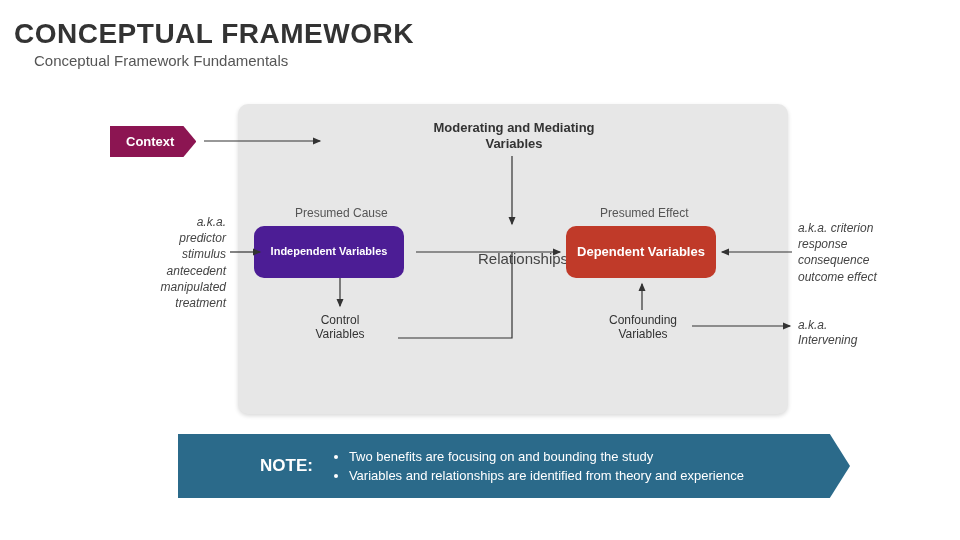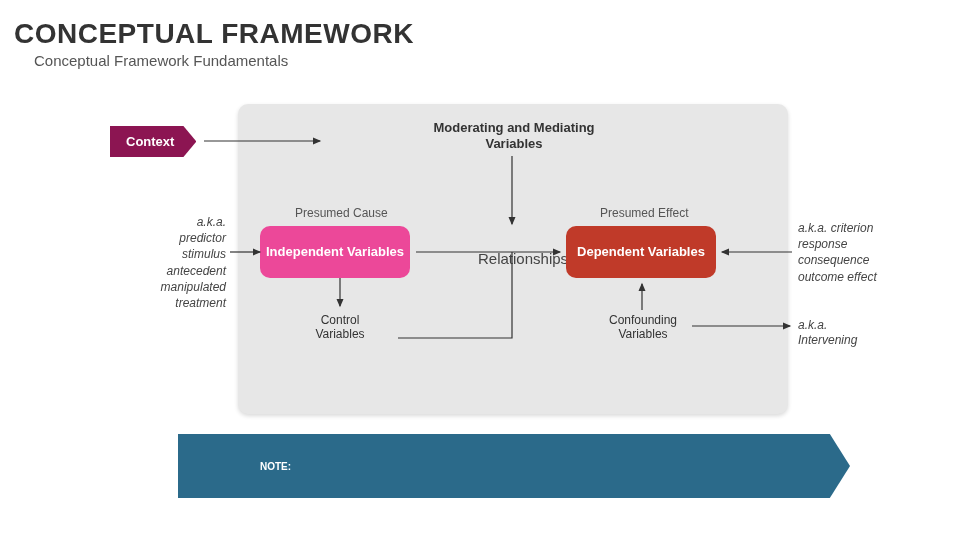--- a/index.html
+++ b/index.html
@@ -70,29 +70,29 @@
   }
   .relationships {
     position: absolute;
     top: 250px;
     left: 478px;
     font-size: 15px;
     color: #444;
   }
   .indep-box {
     position: absolute;
-    left: 260px;
+    left: 254px;
     top: 226px;
     width: 150px;
     height: 52px;
-    background: #ec4899;
+    background: #4c1d95;
     border-radius: 10px;
     color: #fff;
     font-weight: 700;
-    font-size: 13px;
+    font-size: 11px;
     display: flex;
     align-items: center;
     justify-content: center;
     text-align: center;
     line-height: 1.2;
   }
   .dep-box {
     position: absolute;
     left: 566px;
     top: 226px;
@@ -165,21 +165,21 @@
     width: 672px;
     height: 64px;
     background: #2b6a8a;
     color: #fff;
     display: flex;
     align-items: center;
     clip-path: polygon(0 0, 97% 0, 100% 50%, 97% 100%, 0 100%);
   }
   .note-label {
     font-weight: 700;
-    font-size: 10px;
+    font-size: 17px;
     margin: 0 18px 0 54px;
     white-space: nowrap;
     padding-left: 28px;
   }
   .note-list {
     font-size: 13px;
     list-style: disc;
     padding-left: 18px;
     line-height: 1.5;
   }
@@ -230,20 +230,24 @@
   <div>outcome effect</div>
 </div>
 
 <div class="aka-intervening">
   <div>a.k.a.</div>
   <div>Intervening</div>
 </div>
 
 <div class="note-bar">
   <div class="note-label">NOTE:</div>
+  <ul class="note-list">
+    <li>Two benefits are focusing on and bounding the study</li>
+    <li>Variables and relationships are identified from theory and experience</li>
+  </ul>
 </div>
 
 <svg class="arrows">
   <defs>
     <marker id="ah" markerWidth="8" markerHeight="8" refX="6" refY="3" orient="auto">
       <path d="M0,0 L7,3 L0,6 Z" fill="#333"></path>
     </marker>
   </defs>
 
   <line x1="204" y1="141" x2="320" y2="141" stroke="#333" stroke-width="1.2" marker-end="url(#ah)"></line>

